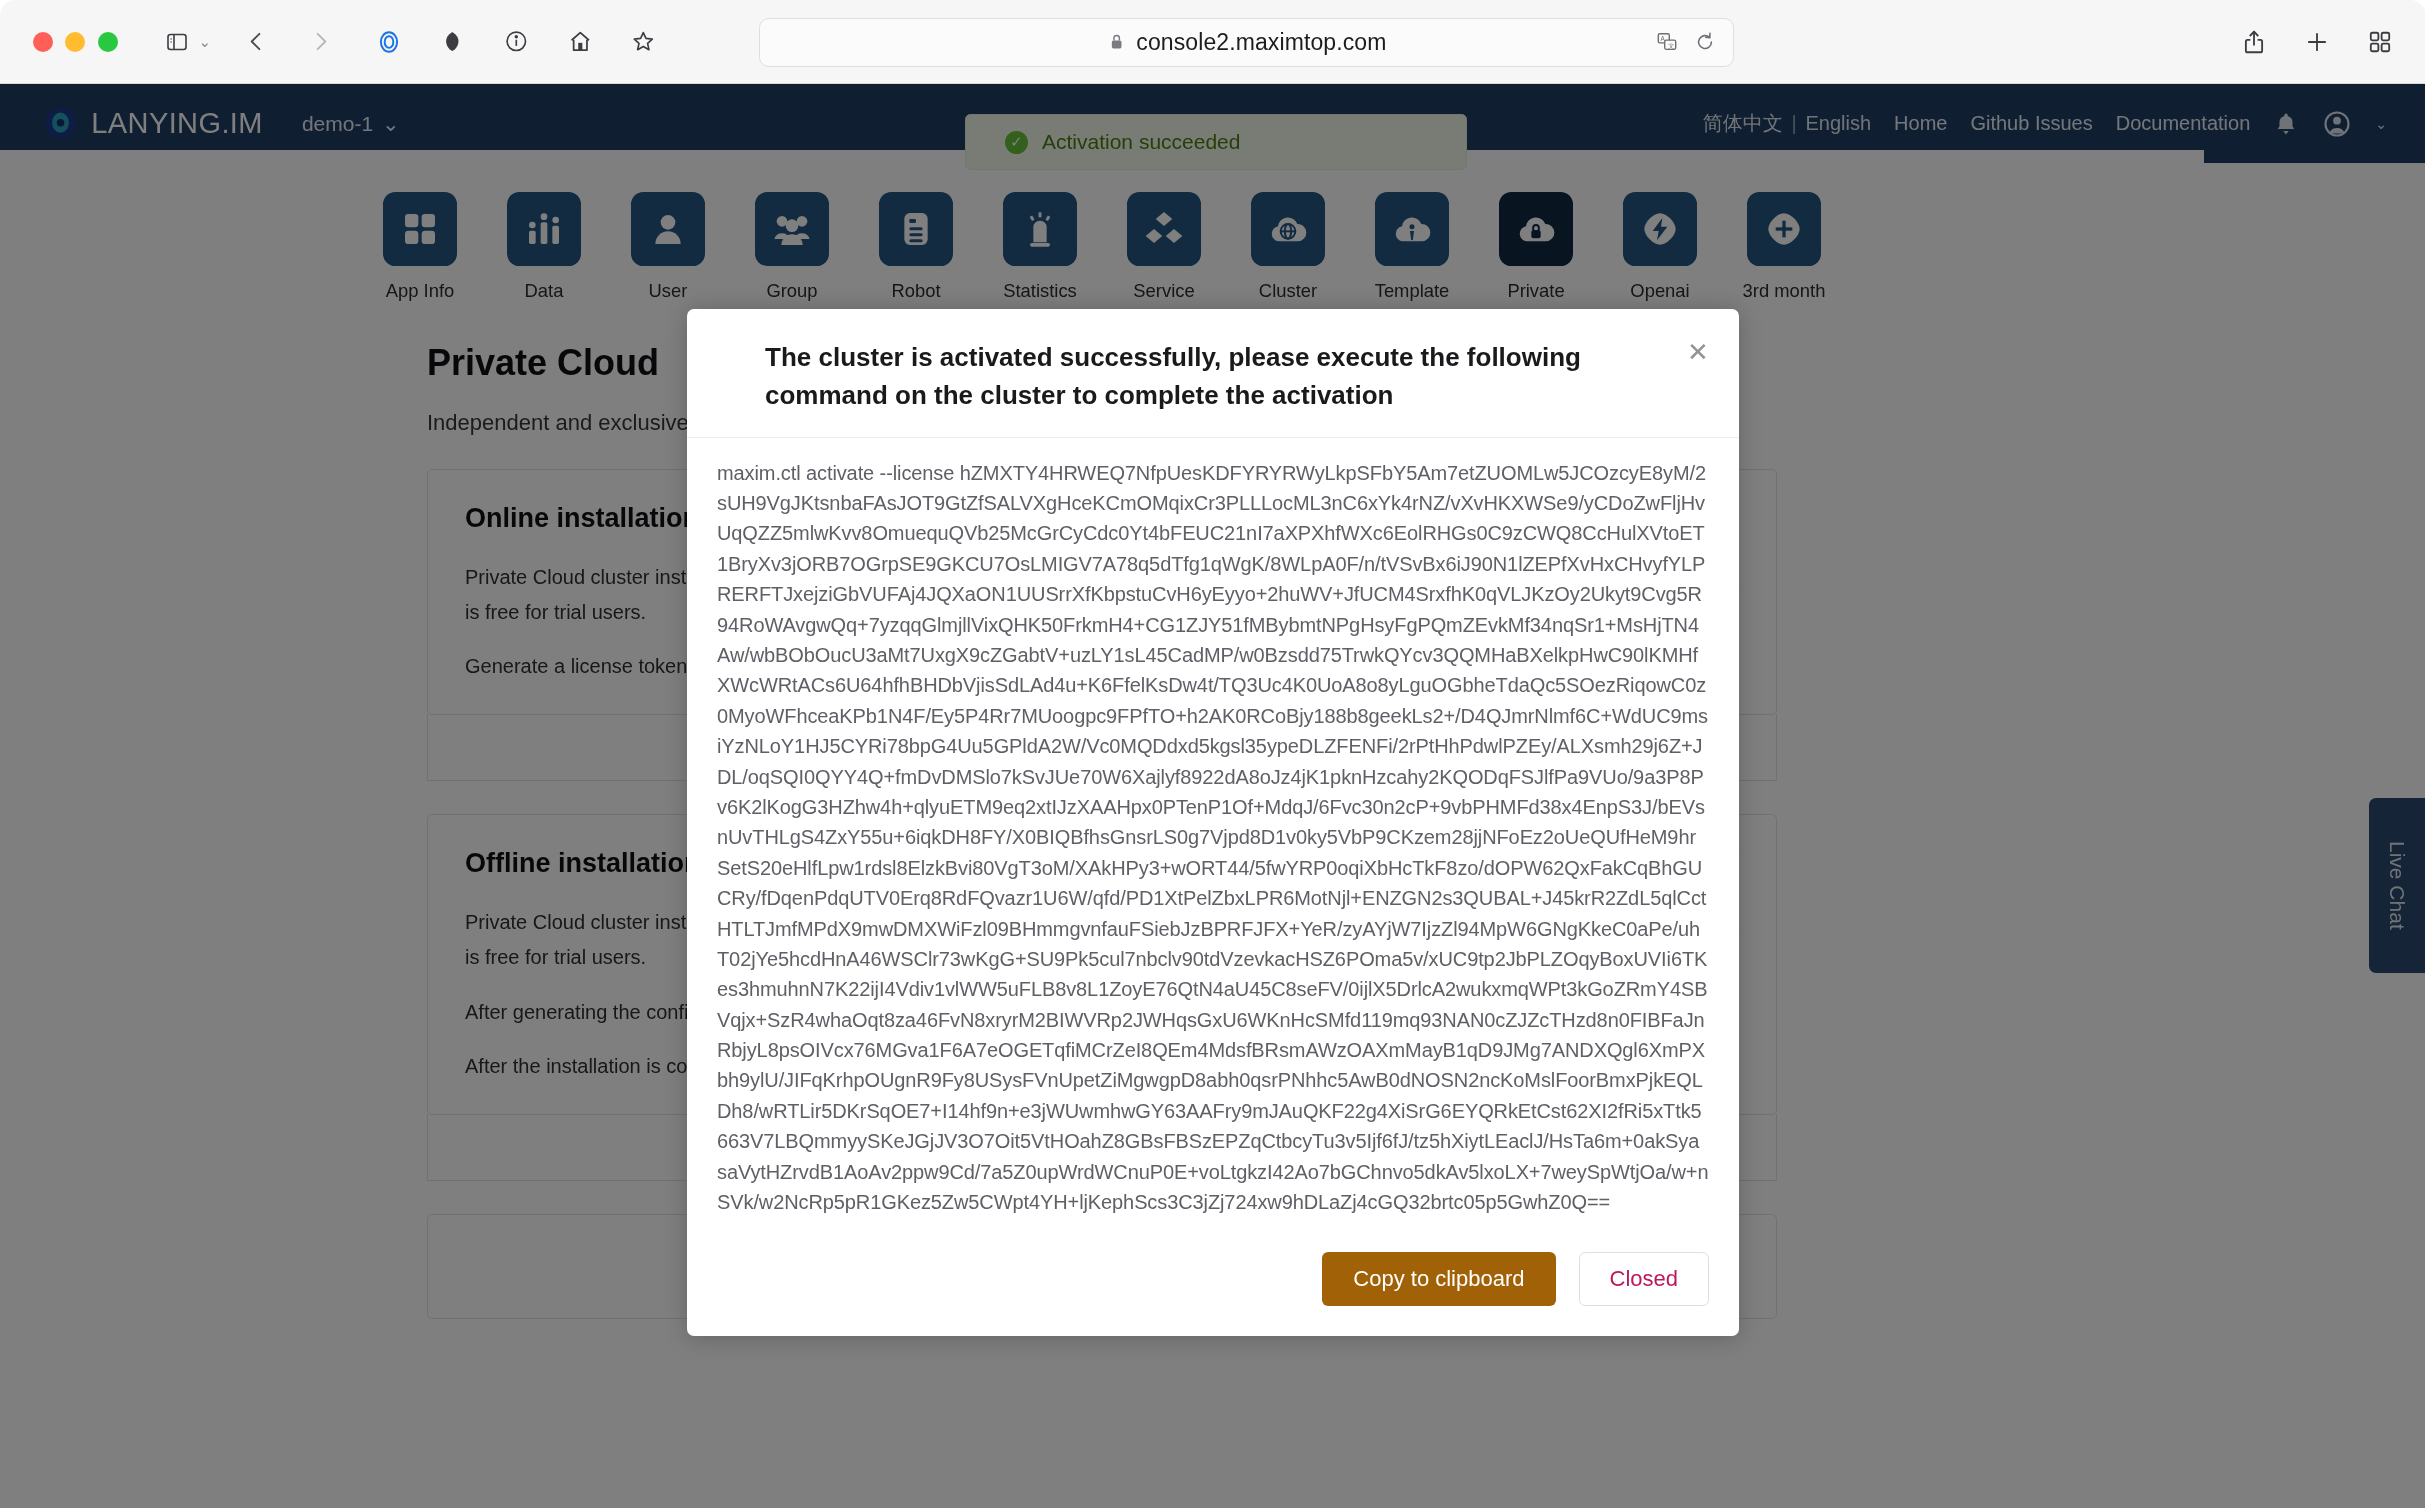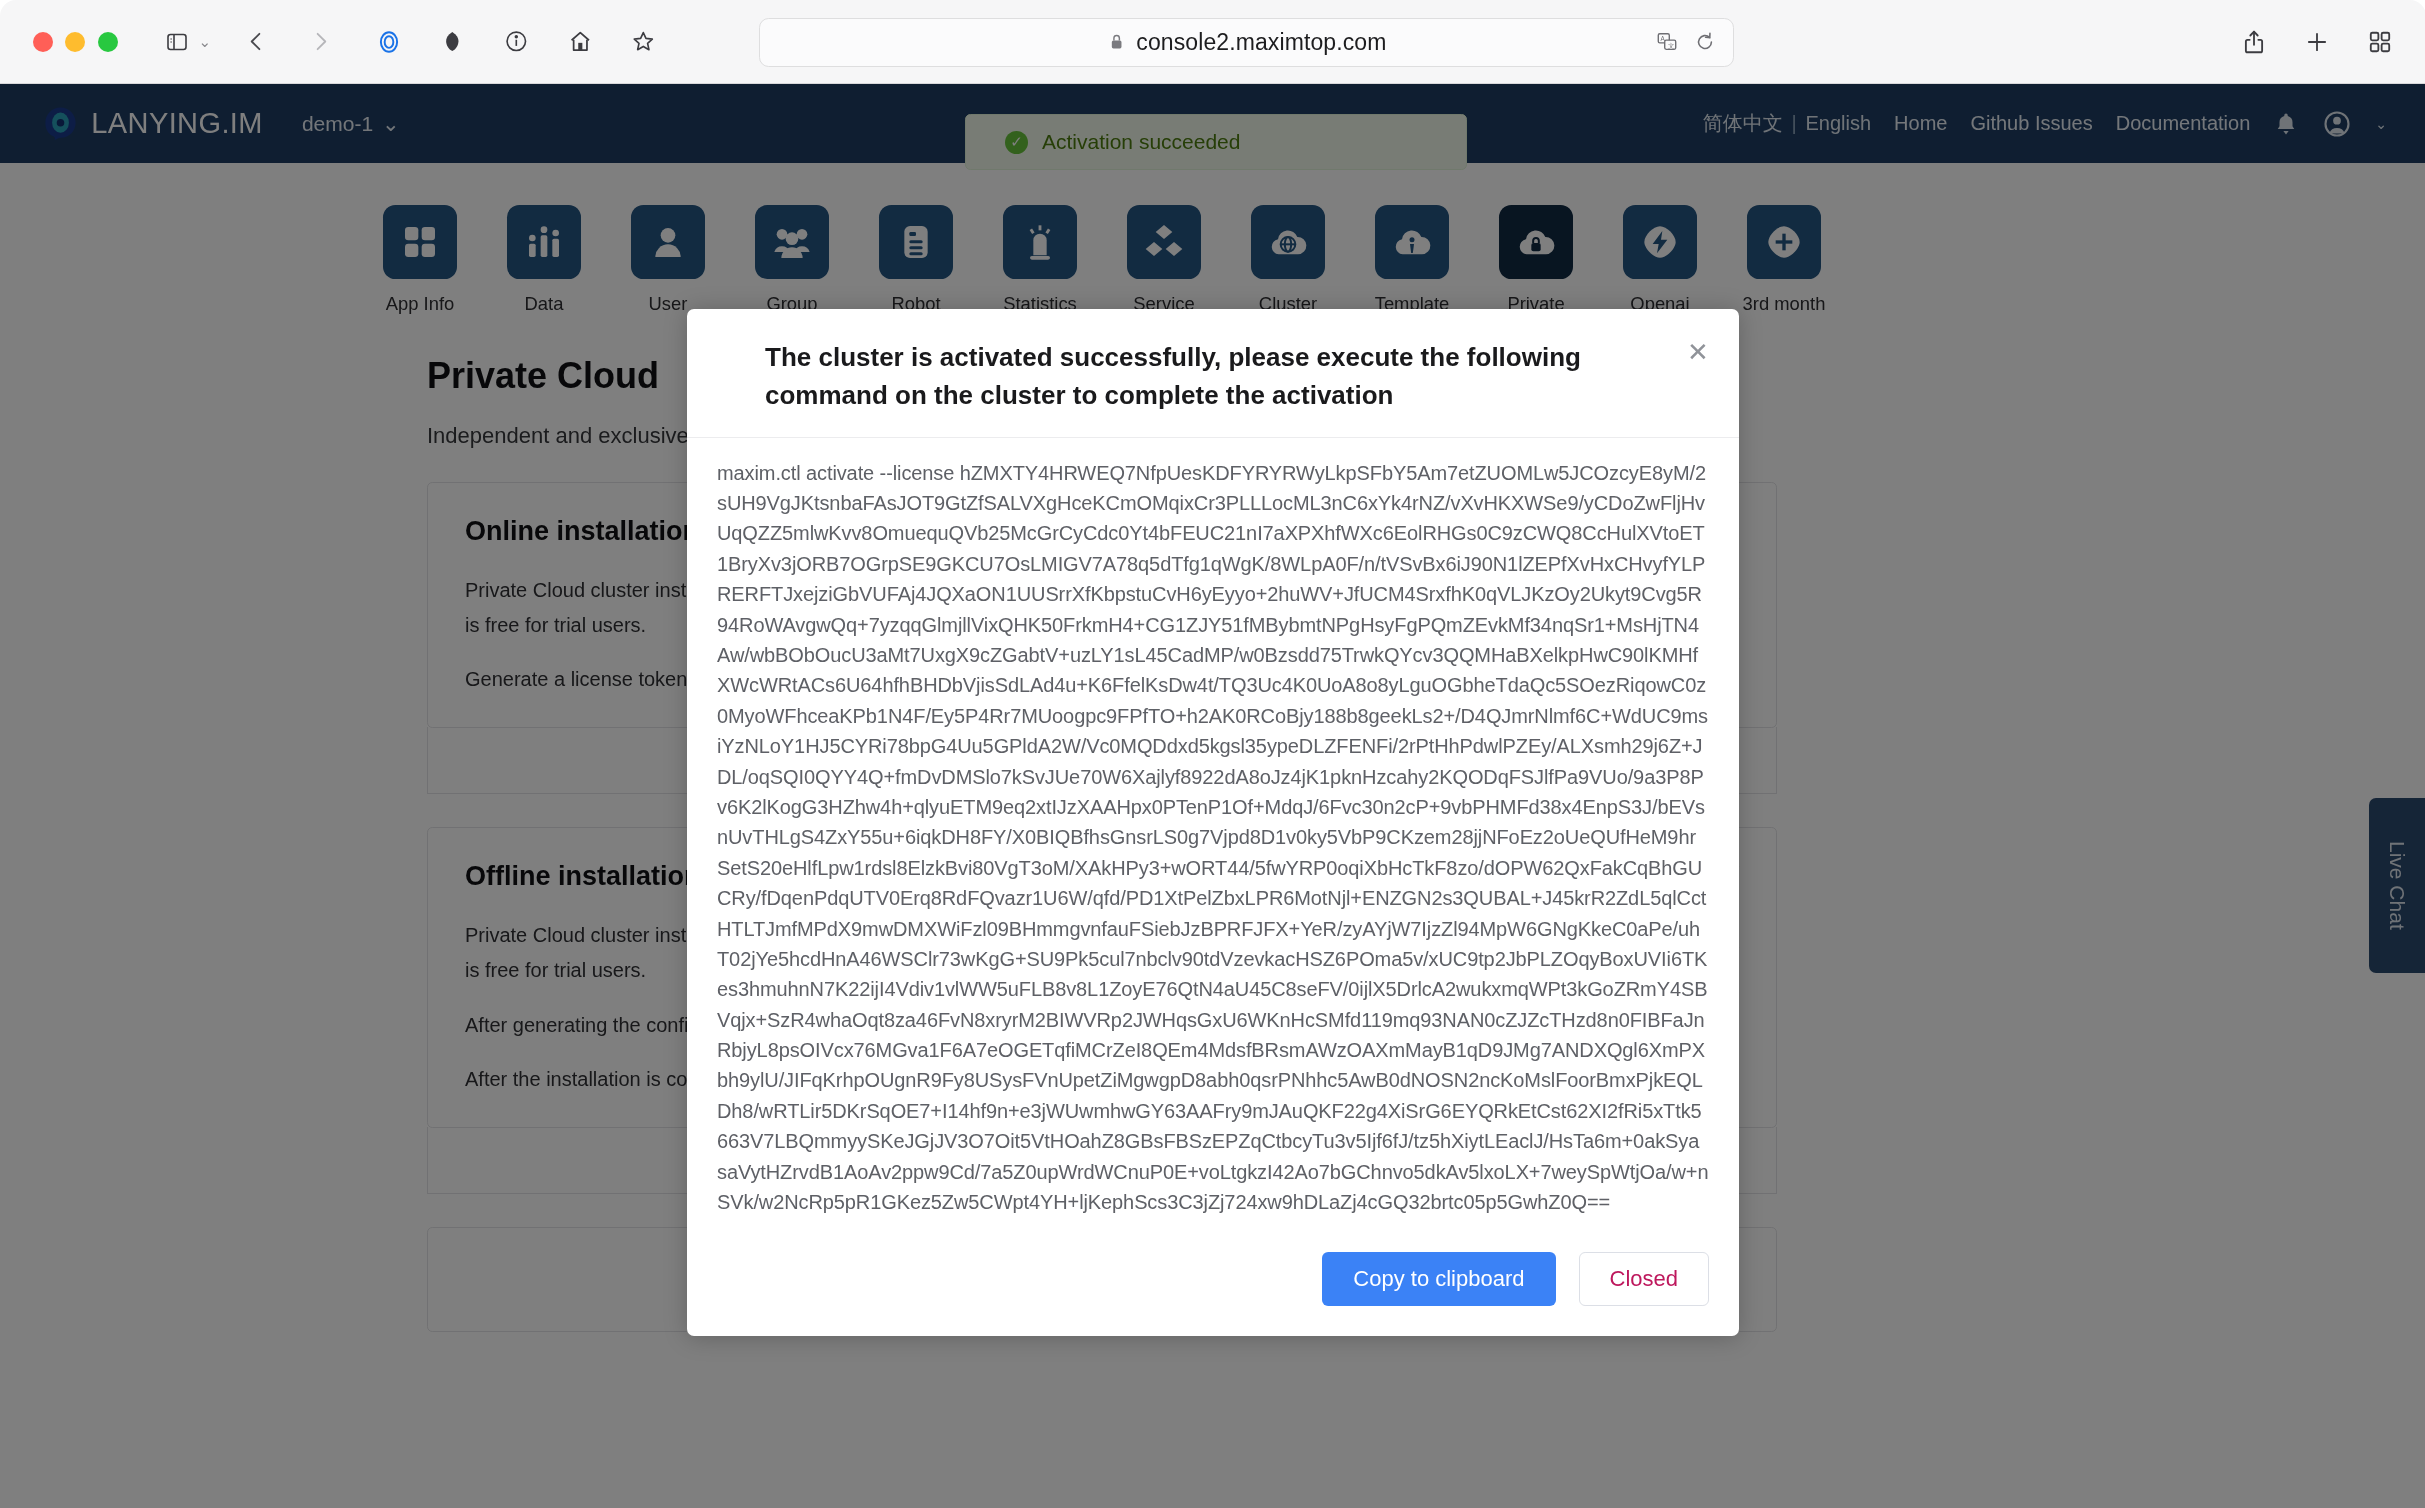--- a/index.html
+++ b/index.html
@@ -62,21 +62,21 @@
   .header-right {
     position: absolute; right: 39px; display: flex; align-items: center; gap: 23px;
   }
   .lang { font-size: 20px; color: #dfe7ef; display: flex; align-items: center; gap: 8.8px; }
   .lang .sep { color: #8fa6bd; }
   .hnav { font-size: 20px; color: #e8eef5; }
   .hicon { color: #dfe7ef; display: flex; align-items: center; }
 
   
   .page {
-    position: absolute; top: 163px; left: 0; width: 2204px; height: 1345px;
+    position: absolute; top: 150px; left: 0; width: 2204px; height: 1345px;
     background: #ffffff; overflow: hidden;
   }
 
   .icon-row {
     display: flex; justify-content: center; gap: 21px;
     padding-top: 42px;
   }
   .icon-item { width: 103px; display: flex; flex-direction: column; align-items: center; gap: 14px; }
   .icon-tile {
     width: 74px; height: 74px; border-radius: 12.3px; background: #245682;
@@ -164,21 +164,21 @@
     font-size: 20px; line-height: 1.52; color: #5e6066;
     word-break: break-all; white-space: normal; letter-spacing: -0.1px;
   }
   .modal-foot {
     padding: 21px 30px 30px 30px; display: flex; justify-content: flex-end; gap: 23px;
   }
   .btn {
     height: 54px; padding: 0 30px; border-radius: 6.1px; font-size: 22px;
     display: flex; align-items: center; justify-content: center; border: 0.9px solid transparent;
   }
-  .btn-copy { background: #3b82f6; color: #fff; }
+  .btn-copy { background: #a16207; color: #fff; }
   .btn-closed { background: #fff; color: #be185d; border-color: #dcdfe6; }
 
   svg { display: block; }
 </style>
 </head>
 <body>
 
 <div class="browser-chrome">
   <div class="traffic">
     <span class="dot red"></span>

